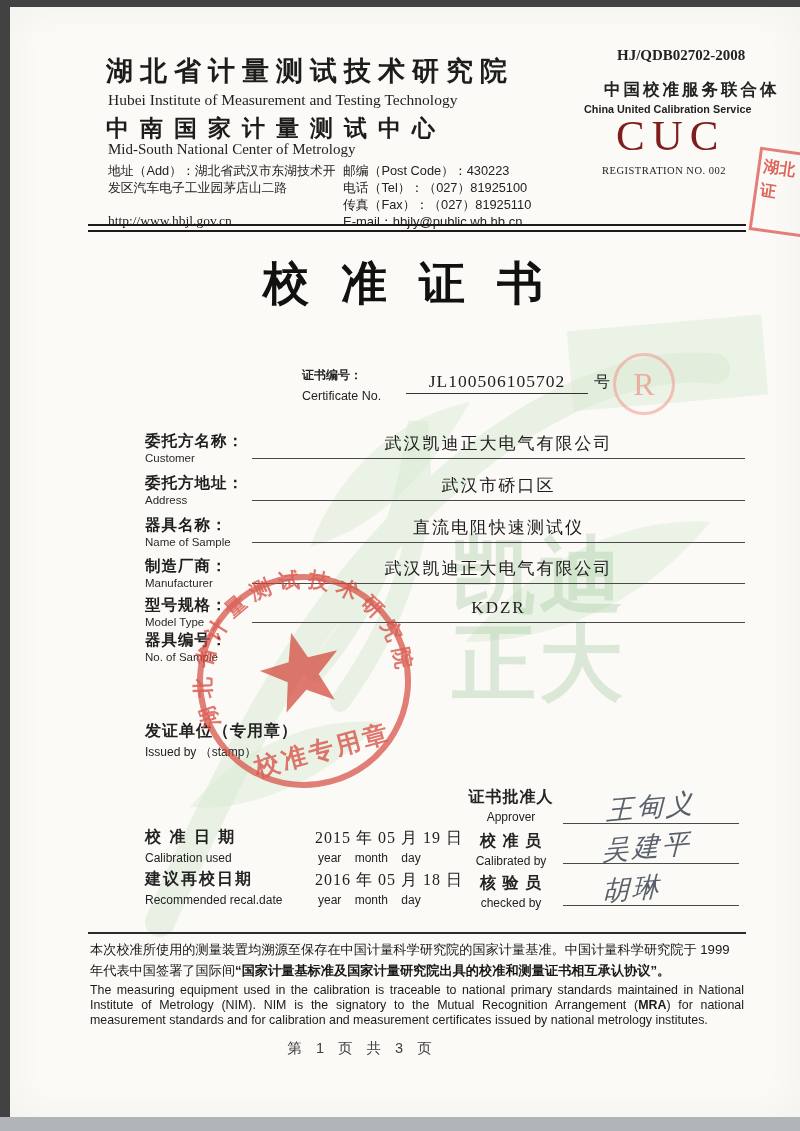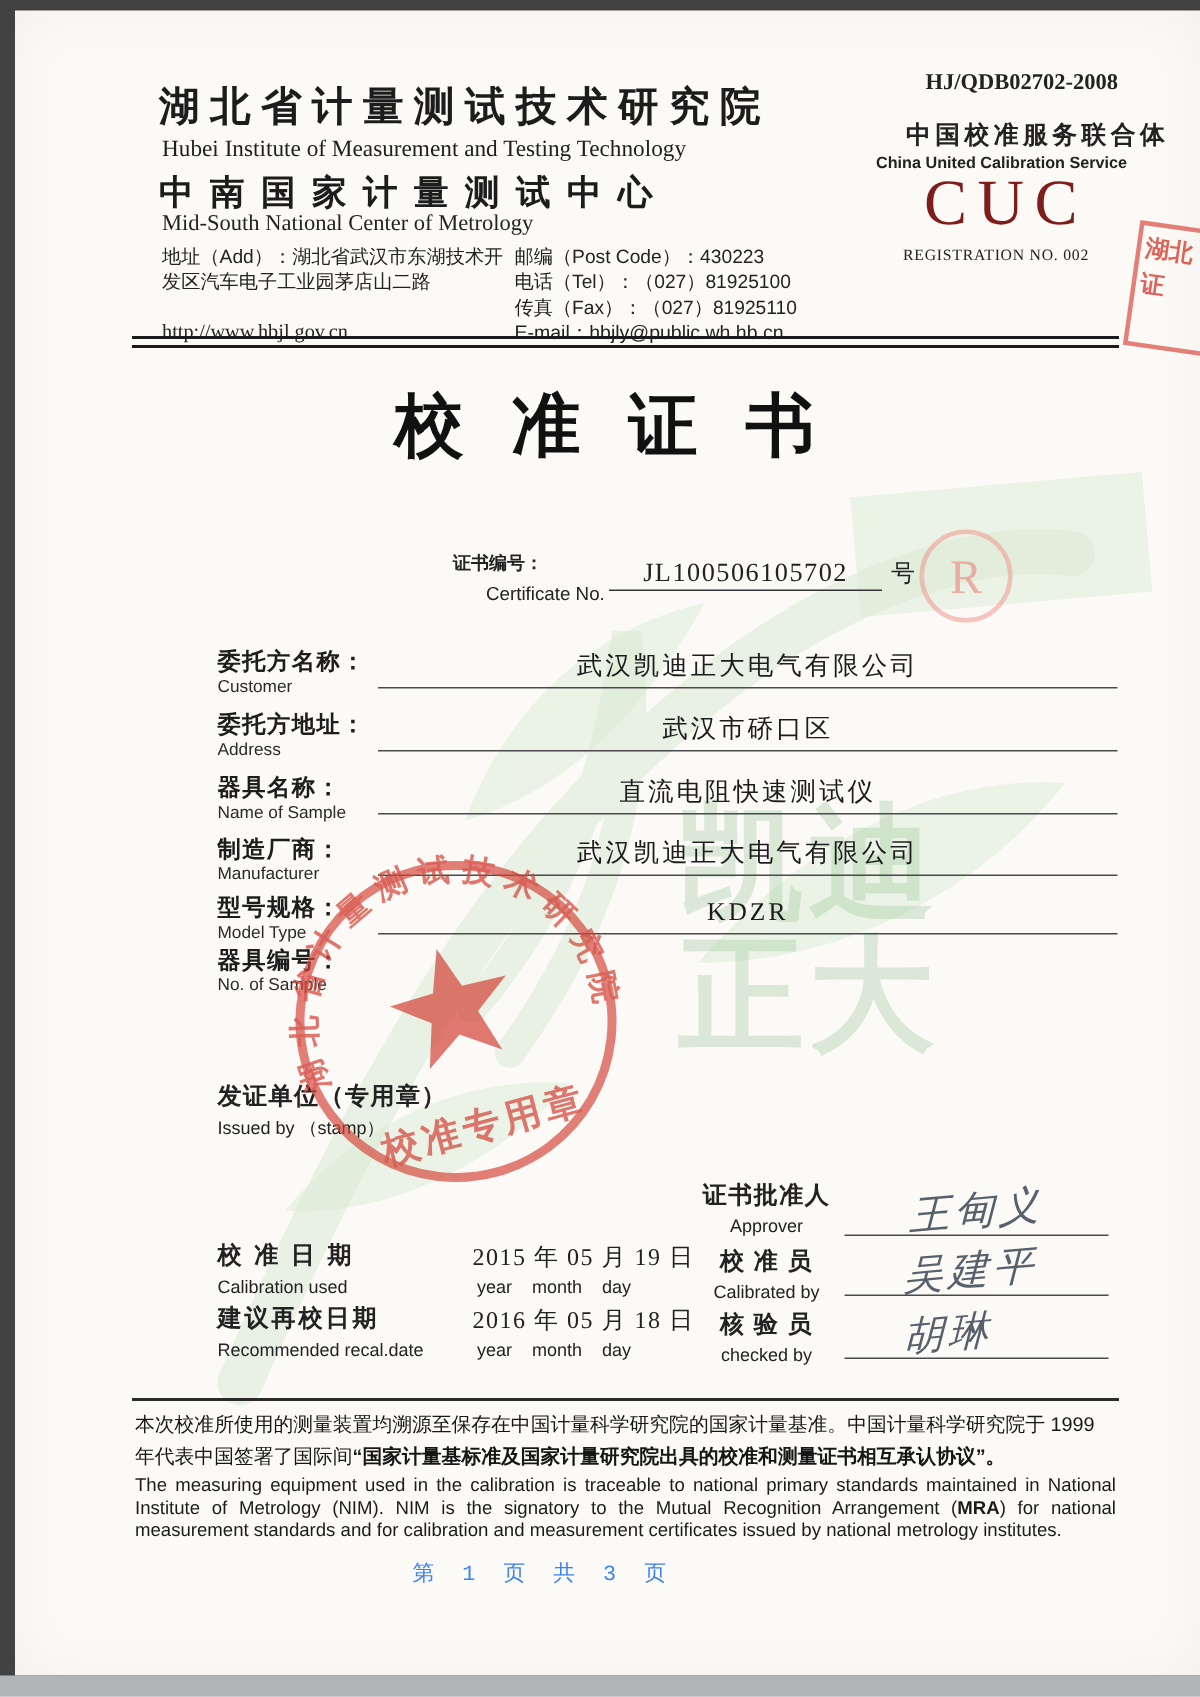--- a/index.html
+++ b/index.html
@@ -26,21 +26,21 @@
   .cuc-cn{left:594px;top:72px;font-size:16.5px;font-weight:bold;letter-spacing:3px;}
   .cuc-en{left:574px;top:96px;font-size:10.8px;font-weight:bold;}
   .cuc-abbr{left:606px;top:104px;font-size:43px;font-family:"Liberation Serif",serif;letter-spacing:7px;color:#7f1d1d;}
   .registration{left:592px;top:158px;font-size:10.5px;font-family:"Liberation Serif",serif;letter-spacing:0.5px;}
   .corner-stamp{left:744px;top:145px;width:70px;height:70px;border:3px solid rgba(214,62,52,0.65);transform:rotate(8deg);color:rgba(214,62,52,0.8);font-size:16px;font-weight:bold;padding:4px 3px;line-height:1.5;}
   
   .title-cn{left:0;top:246px;width:786px;text-align:center;font-size:46px;font-weight:bold;letter-spacing:32px;text-indent:32px;color:#111;}
   .title-en{left:0;top:318px;width:790px;text-align:center;font-size:19px;font-weight:bold;word-spacing:14px;color:#161616;}
   
   .certno-cn{left:292px;top:360px;font-size:12px;font-weight:bold;}
-  .certno-en{left:292px;top:382px;font-size:12.5px;margin-left:22px;}
+  .certno-en{left:292px;top:382px;font-size:12.5px;}
   .certno-val{left:396px;top:364px;font-size:17.5px;font-family:"Liberation Serif",serif;}
   .certno-val .num{display:inline-block;min-width:170px;text-align:center;border-bottom:1.5px solid #333;padding:0 6px 1px 6px;letter-spacing:1px;}
   .certno-val .suf{margin-left:6px;font-size:16px;}
   .reg-mark{left:603px;top:346px;width:56px;height:56px;border:3px solid rgba(238,152,142,0.55);border-radius:50%;display:flex;align-items:center;justify-content:center;font-family:"Liberation Serif",serif;font-size:32px;color:rgba(236,146,136,0.7);}
   
   .flabel-cn{font-size:15.5px;font-weight:bold;color:#1d1d1d;letter-spacing:1px;}
   .flabel-en{font-size:11.5px;color:#2a2a2a;}
   .fline{left:242px;width:493px;border-bottom:1.5px solid #4a4a4a;text-align:center;font-family:"Liberation Serif",serif;font-size:17px;color:#1c1c1c;height:26px;line-height:24px;letter-spacing:2px;}
   
   .issued-cn{left:135px;top:714px;font-size:16px;font-weight:bold;letter-spacing:1px;}
@@ -55,21 +55,21 @@
   
   .dt-cn{font-size:16px;font-weight:bold;letter-spacing:2px;}
   .dt-en{font-size:12px;}
   .dt-val{font-size:16px;font-family:"Liberation Serif",serif;letter-spacing:1px;}
   .dt-sub{font-size:12px;word-spacing:10px;}
   
   .rule-thin{left:78px;top:925px;width:658px;border-top:2px solid #2b2b2b;}
   .note{left:80px;top:933px;width:654px;}
   .note-cn{font-size:13.2px;line-height:1.58;color:#161616;}
   .note-en{font-size:12.4px;line-height:1.22;color:#1b1b1b;text-align:justify;margin-top:1px;}
-  .page-foot{left:0;top:1032px;width:704px;text-align:center;font-size:14.5px;font-family:Liberation Mono, monospace;letter-spacing:5px;color:#3b82f6;}
+  .page-foot{left:0;top:1032px;width:704px;text-align:center;font-size:14.5px;font-family:Liberation Sans, sans-serif;letter-spacing:5px;color:#404040;}
   
   .wm-chars{left:442px;top:524px;font-size:84px;font-weight:bold;line-height:1.05;letter-spacing:3px;color:rgba(152,197,148,0.32);z-index:0;}
   .wm-svg{left:0;top:0;z-index:0;}
   .z1{z-index:1;}
 </style>
 </head>
 <body>
 
 <div id="scene">
   <div class="paper">

